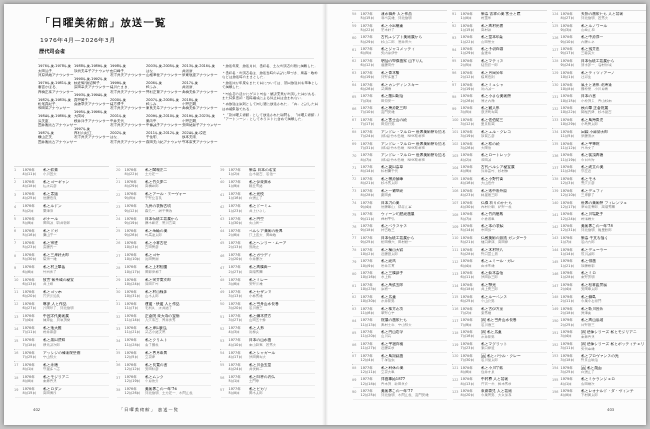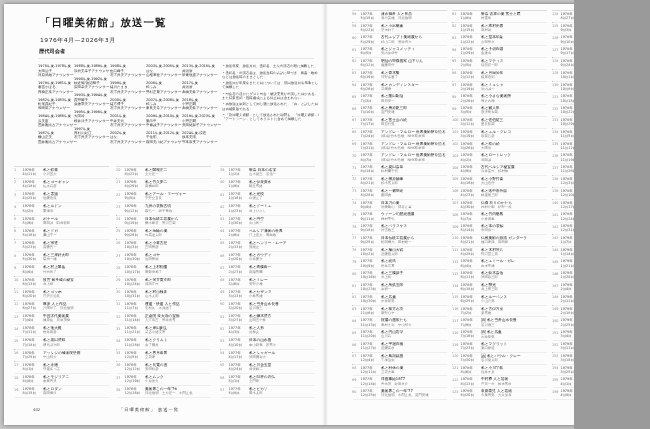--- a/index.html
+++ b/index.html
@@ -1,17 +1,17 @@
 <!DOCTYPE html>
 <html><head>
 <meta charset="utf-8">
 <style>
   html,body{margin:0;padding:0;background:#9a9a9a;}
   *{box-sizing:border-box;}
-  .stage{position:relative;width:574px;height:429px;background:#c6c6c6;overflow:hidden;text-decoration:underline;}
+  .stage{position:relative;width:650px;height:429px;background:#c6c6c6;overflow:hidden;text-decoration:underline;}
   .spread{position:absolute;left:4px;top:4px;width:642px;height:421px;background:#fcfcfc;box-shadow:0 0 4px rgba(0,0,0,.45);overflow:hidden;}
   .inner{position:relative;width:1284px;height:842px;transform:scale(.5);transform-origin:0 0;
          font-family:"DejaVu Sans",sans-serif;color:#1c1c1c;}
   .gutter{position:absolute;left:636px;top:0;width:12px;height:842px;
           background:linear-gradient(90deg,rgba(0,0,0,0) 0%,rgba(0,0,0,.07) 45%,rgba(0,0,0,.10) 55%,rgba(0,0,0,0) 100%);}
   .page-title{position:absolute;left:72px;top:22px;font-size:21px;font-weight:bold;letter-spacing:2px;color:#111;}
   .page-subtitle{position:absolute;left:72px;top:64px;font-size:12px;letter-spacing:1px;color:#222;}
   .hosts-label{position:absolute;left:70px;top:88px;font-size:10.5px;font-weight:bold;color:#111;}
   .hosts-rule{position:absolute;left:68px;top:108px;width:552px;height:0;border-top:1.5px solid #cfcfcf;}
   .hosts-row{position:absolute;left:68px;top:120px;width:560px;height:182px;display:flex;}

